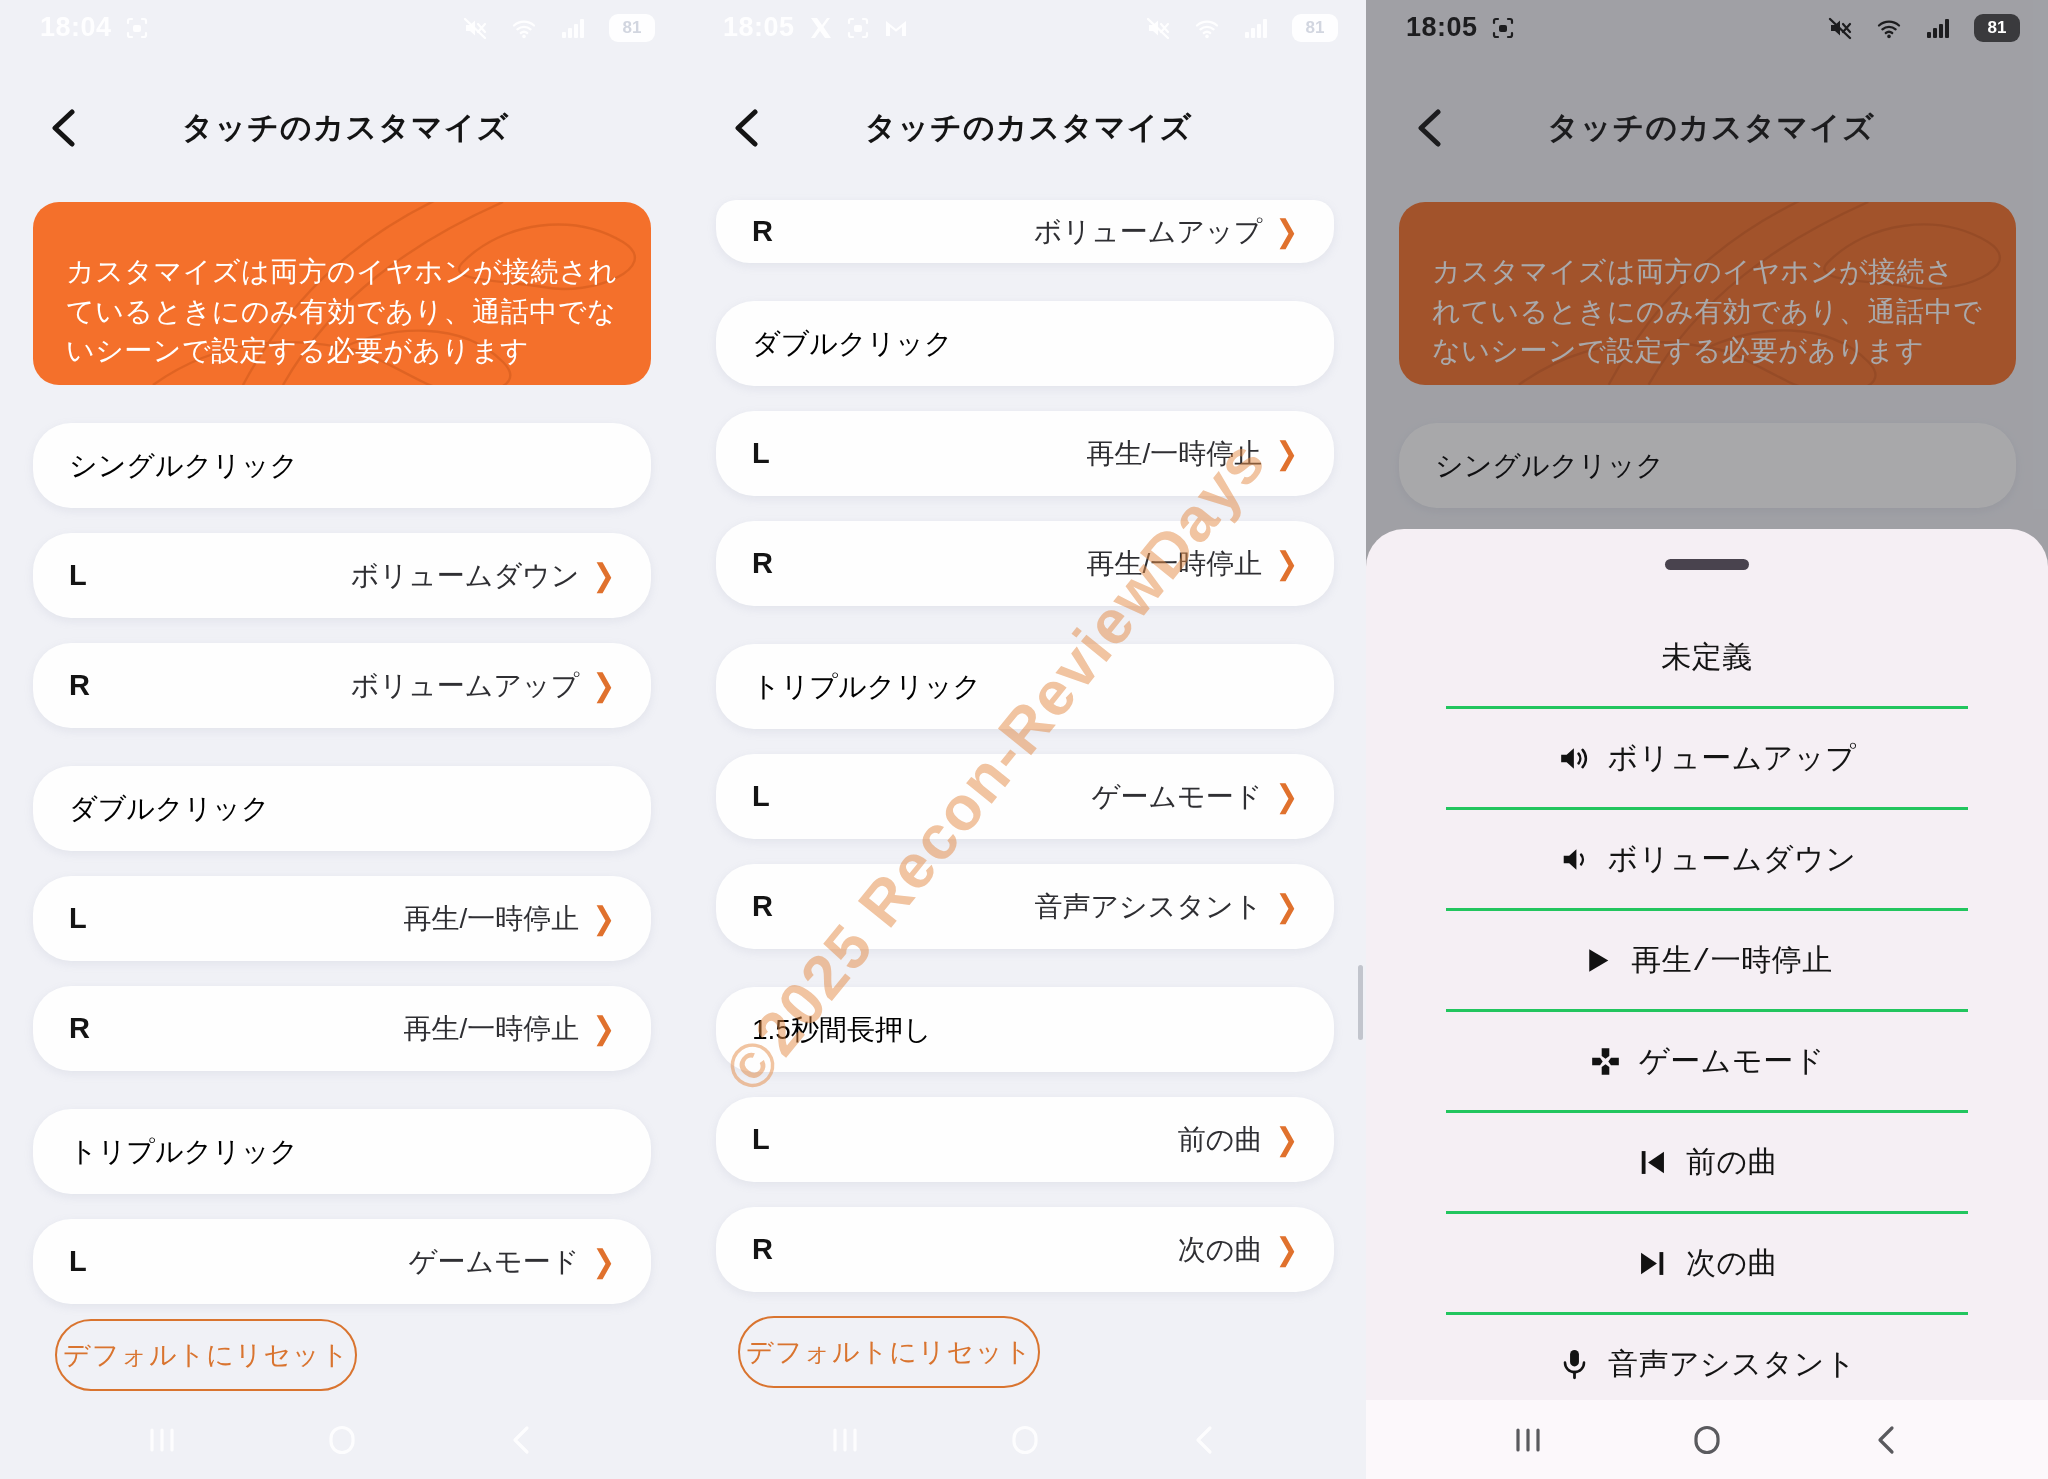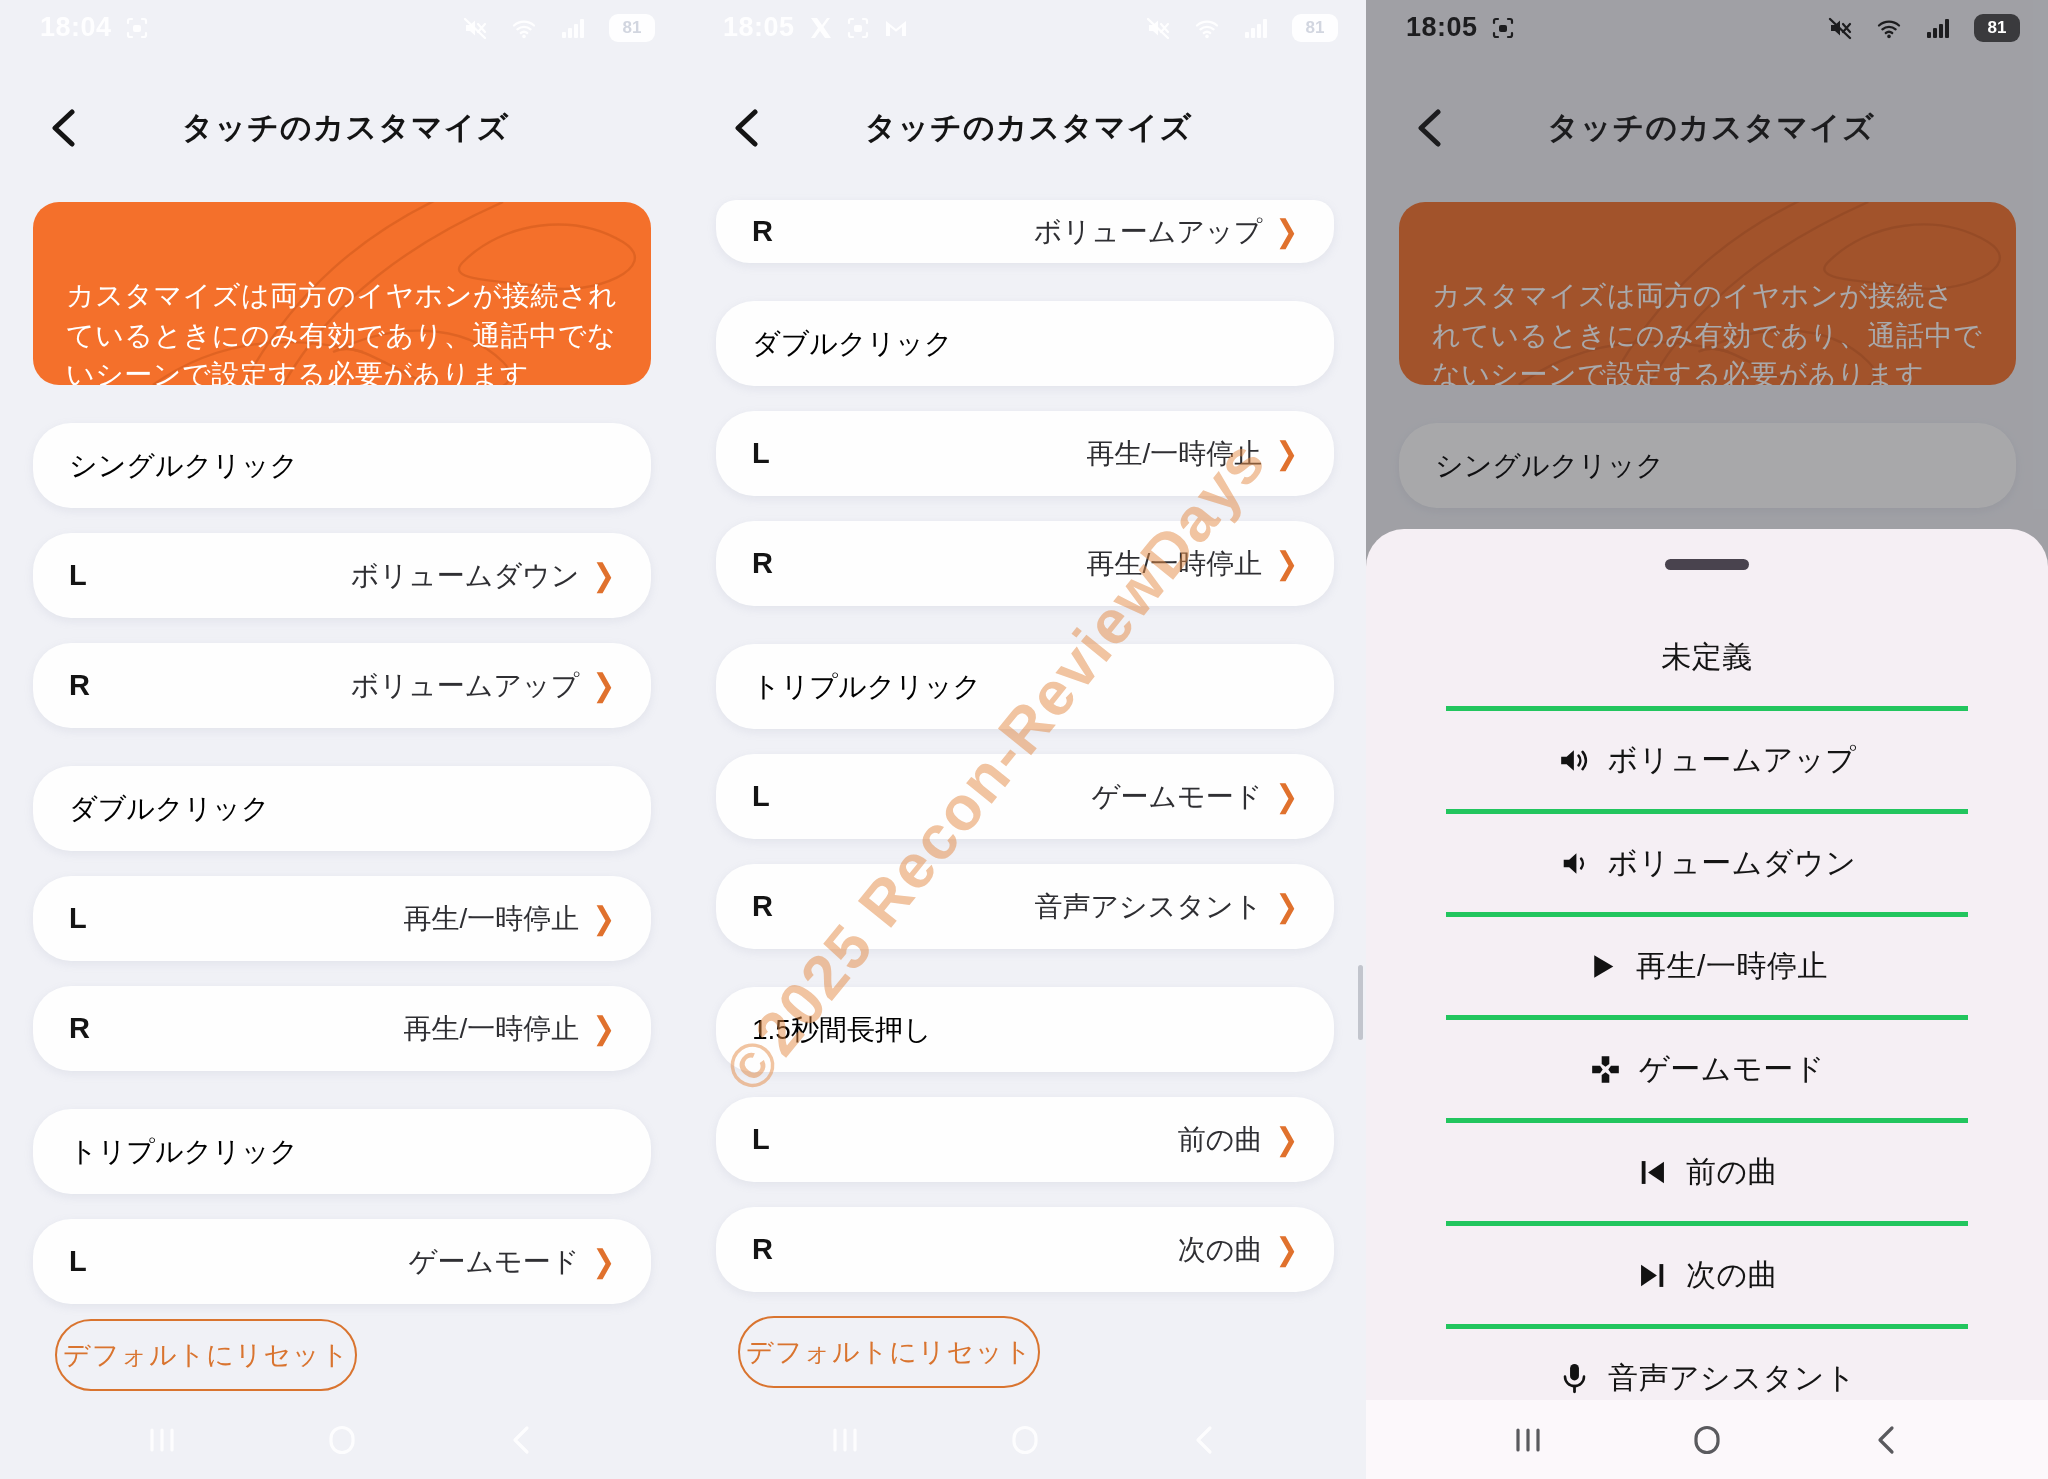--- a/index.html
+++ b/index.html
@@ -32,21 +32,21 @@
   .header{position:absolute;top:88px;left:0;right:0;height:80px;display:flex;align-items:center;z-index:1;margin-left:8px;}
   .back-btn{position:absolute;left:40px;width:36px;height:40px;display:flex;align-items:center;cursor:pointer;}
   .back-btn svg{width:30px;height:38px;}
   .page-title{width:100%;text-align:center;font-size:31px;font-weight:700;color:#141414;letter-spacing:1px;}
 
   
   .content{position:absolute;top:202px;left:33px;right:32px;z-index:1;}
   .panel-1 .content{top:200px;}
 
   .notice{position:relative;background:#f4702b;border-radius:26px;height:183px;box-sizing:border-box;
-    padding:74px 33px 0 33px;margin-bottom:35px;overflow:hidden;}
+    padding:50px 33px 0 33px;margin-bottom:35px;overflow:hidden;}
   .notice-text{position:relative;color:#ffffff;font-size:28px;line-height:39.5px;letter-spacing:.5px;z-index:1;}
   .notice-doodle{position:absolute;inset:0;z-index:0;opacity:.55;}
 
   .card{background:#fefefe;border-radius:38px;height:85px;display:flex;align-items:center;
     padding:0 36px;box-sizing:border-box;margin-top:25px;
     box-shadow:0 3px 10px rgba(140,152,175,.14);cursor:pointer;}
   .card.section{margin-top:38px;cursor:default;}
   .card:first-child{margin-top:0;}
   .card.clipped{height:63px;border-radius:20px 20px 34px 34px;}
   .card .label{font-size:28px;color:#000000;}
@@ -76,21 +76,21 @@
   .scroll-thumb{position:absolute;right:3px;top:965px;width:5px;height:75px;border-radius:3px;
     background:#c2c5cd;z-index:2;}
 
   
   .scrim{position:absolute;inset:0;background:rgba(40,40,46,.40);z-index:5;}
   .sheet{position:absolute;left:0;right:0;top:529px;bottom:79px;background:#f5eff4;
     border-radius:38px 38px 0 0;z-index:7;overflow:hidden;}
   .sheet-handle{width:84px;height:11px;border-radius:6px;background:#49434e;margin:30px auto 0;cursor:grab;}
   .sheet-list{margin-top:38px;}
   .sheet-row{width:calc(100% - 160px);margin:0 auto;height:98px;display:flex;align-items:center;
-    justify-content:center;gap:17px;cursor:pointer;border-bottom:5px solid #22c55e;}
+    justify-content:center;gap:17px;cursor:pointer;border-bottom:3px solid #22c55e;font-family:Liberation Mono, monospace;}
   .sheet-row .sh-icon{width:33px;height:33px;display:inline-flex;color:#121212;}
   .sheet-row .sh-icon svg{width:100%;height:100%;}
   .sheet-row .sh-label{font-size:30px;color:#141414;letter-spacing:.5px;}
 </style>
 </head>
 <body>
 
 <main id="app">
     <section class="panel panel-0">
       <div class="content">

